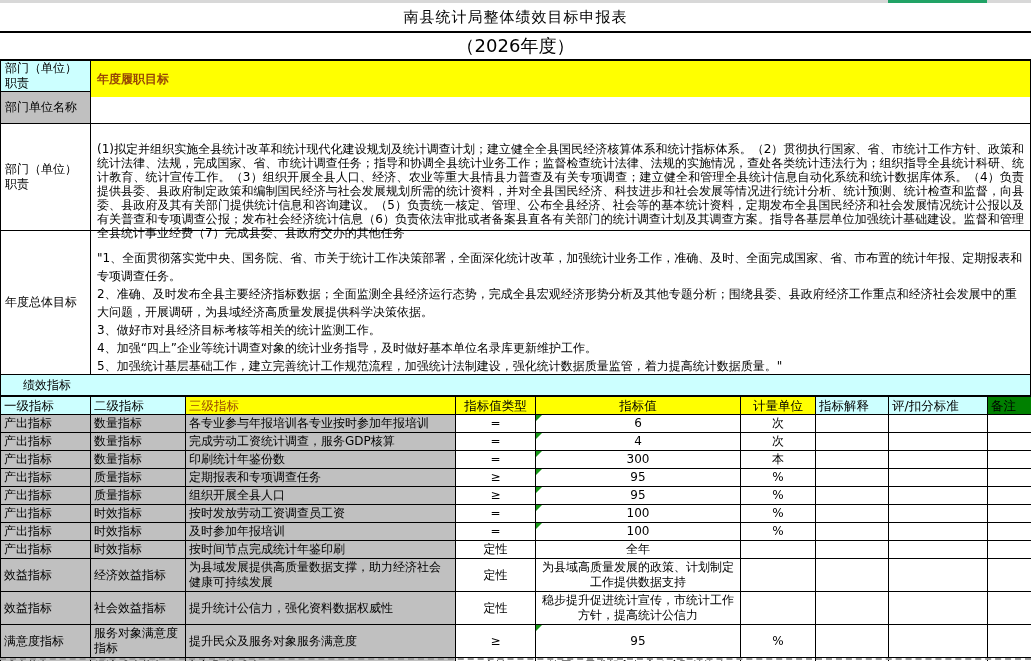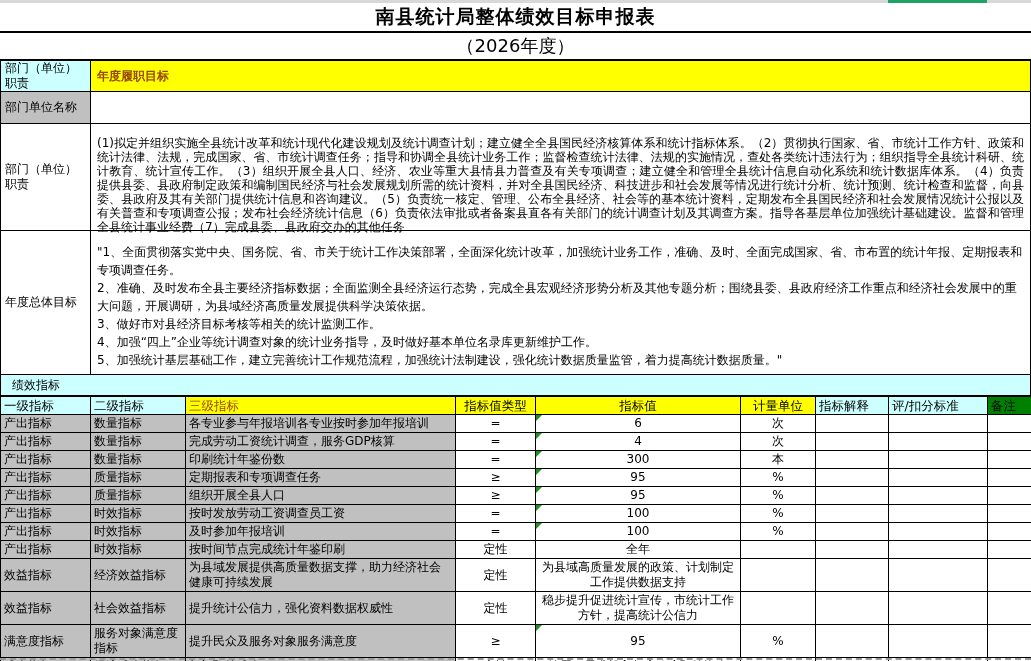--- a/index.html
+++ b/index.html
@@ -2,38 +2,38 @@
 <html><head>
 <meta charset="utf-8">
 <style>
   *{box-sizing:border-box;margin:0;padding:0}
   html,body{background:#f2f2f2}
   body{font-family:"DejaVu Sans",sans-serif;color:#000}
   .page{position:relative;width:1031px;height:661px;overflow:hidden;background:#fff}
   .topbar{height:3px;background:#d8d8d8;position:relative}
   .topbar .thumb{position:absolute;left:888px;top:0;width:99px;height:3px;background:var(--topbar_green)}
   .title-row{height:30px;border-bottom:2px solid #000;display:flex;align-items:center;justify-content:center}
-  .title-row .t{font-size:19px;font-weight:bold;letter-spacing:1px}
+  .title-row .t{font-size:15px;font-weight:normal;letter-spacing:1px}
   .subtitle-row{height:28px;border-bottom:2px solid #000;display:flex;align-items:center;justify-content:center}
   .subtitle-row .t{font-size:18px;font-weight:normal}
   .info{border-left:1px solid #000;border-right:1px solid #000}
   .irow{display:flex;border-bottom:1px solid #000}
   .irow .lbl{width:90px;flex:0 0 90px;border-right:1px solid #000;padding:2px 4px;font-size:12px;line-height:15px;display:flex;align-items:center}
-  .irow .val{flex:1;padding:12px 6px;font-size:12px;min-width:0}
+  .irow .val{flex:1;padding:18px 6px;font-size:12px;min-width:0}
   .r-a{height:31px}.r-b{height:32px}.r-c{height:107px}.r-d{height:144px}
   .bg-cyan{background:var(--cyan)}
   .bg-gray{background:var(--gray)}
   .bg-yellow{background:var(--yellow)}
   .bg-green{background:var(--note_green)}
   .fg-brown{color:var(--brown)}
   .big-val{display:flex;align-items:center;font-size:15px}
   .bold{font-weight:bold}
   .longtext{line-height:14px;text-align:justify;padding-top:4px;padding-bottom:4px}
   .goaltext{line-height:18px;white-space:pre-line;padding-top:5px}
-  .section-row{height:21px;background:var(--cyan);border:1px solid #000;border-top:none;font-size:12px;padding:2px 11px;line-height:16px}
+  .section-row{height:21px;background:var(--cyan);border:1px solid #000;border-top:none;font-size:12px;padding:2px 22px;line-height:16px}
   table{width:1031px;border-collapse:collapse;table-layout:fixed;font-size:12px}
   th,td{border:1px solid #000;position:relative;overflow:hidden;padding:1px 3px;line-height:15px}
   th{height:16px;font-weight:normal;font-size:12.5px;text-align:center}
   th.h-left{text-align:left}
   td{height:18px;text-align:center;vertical-align:middle}
   td.col-level1,td.col-level2,td.col-level3{background:var(--gray);text-align:left}
   .flag{position:absolute;top:0;left:0;width:0;height:0;border-top:6px solid var(--flag_green);border-right:6px solid transparent}
   .pagebreak{position:absolute;left:0;right:0;bottom:1px;height:0;border-top:2px dashed #9a9a9a}
 </style>
 </head>

